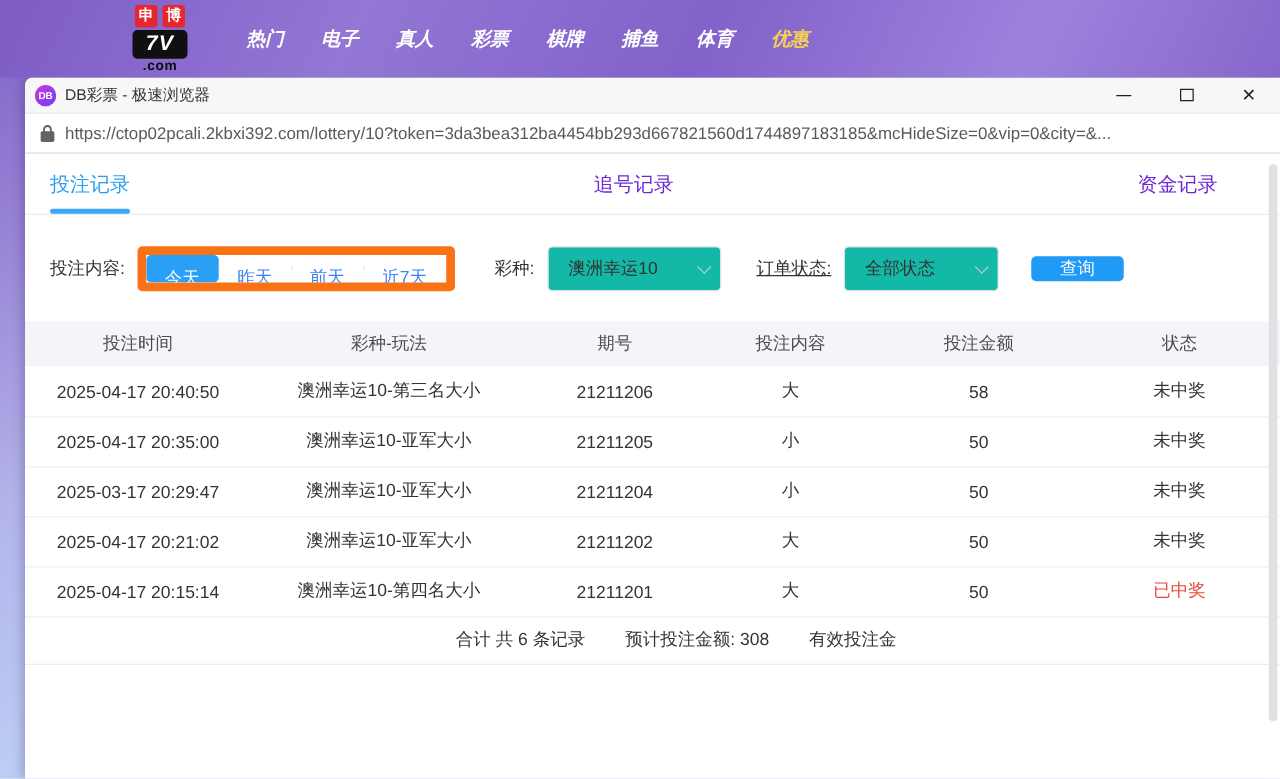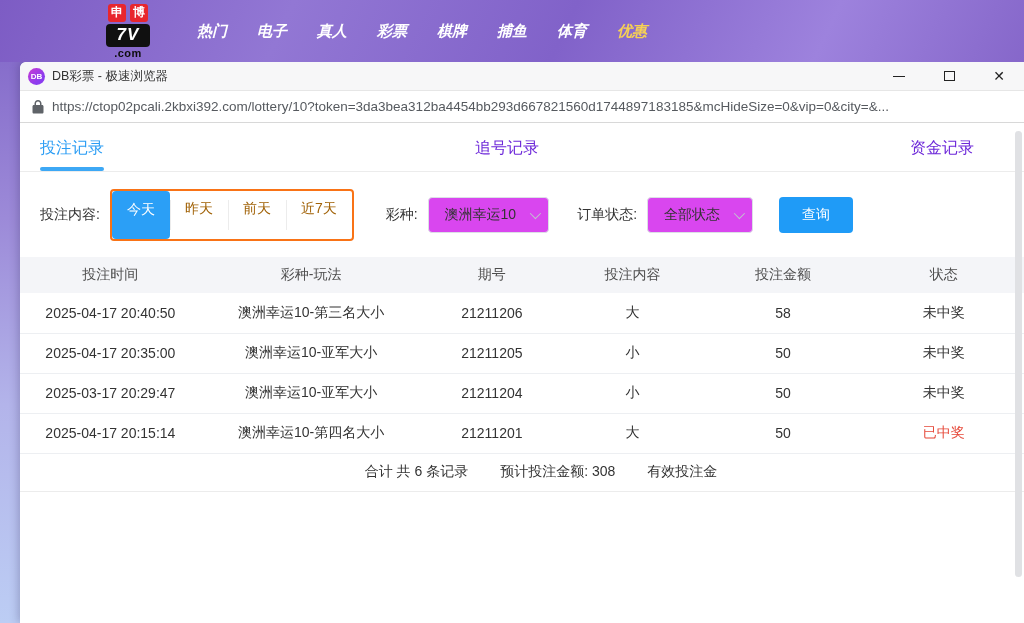--- a/index.html
+++ b/index.html
@@ -69,37 +69,37 @@
 
   .tabs-row { position:relative; padding:15px 0 0 20px; display:flex; border-bottom:1px solid #ececec;justify-content:space-between; }
   .tab { font-size:16px; color:#6d28d9; padding:0 0 12px 0; margin-right:50px; cursor:pointer; text-align:center; position:relative; }
   .tab.active { color:#2b9df4; }
   .tab.active .tab-underline {
     position:absolute; left:0; right:0; bottom:0; height:4px; border-radius:3px; background:#3da8f5;
   }
 
   .filter-row { display:flex; align-items:center; margin:25px 0 0 20px; height:36px; }
   .filter-label { font-size:14px; color:#333; margin-right:10px; white-space:nowrap; }
-  .btn-group { display:flex; border:2px solid #f97316; border-radius:4px; overflow:hidden; height:52px; }
+  .btn-group { display:flex; border:7px solid #f97316; border-radius:4px; overflow:hidden; height:36px; }
   .btn-group-item {
-    font-size:14px; color:#a16207; padding:0 15px; line-height:34px; cursor:pointer; position:relative; white-space:nowrap;
+    font-size:14px; color:#3b82f6; padding:0 15px; line-height:34px; cursor:pointer; position:relative; white-space:nowrap;
   }
   .btn-group-item + .btn-group-item::before {
     content:""; position:absolute; left:0; top:9px; bottom:9px; width:1px; background:#ececec;
   }
   .btn-group-item.active { background:#2b9ff6; color:#fff; border-radius:4px; line-height:36px; }
   .btn-group-item.active::before { display:none; }
   .select-box {
     height:36px; border:1px solid #dcdfe6; border-radius:4px; display:flex; align-items:center;
-    padding:0 10px 0 16px; cursor:pointer; background:#d946ef;
+    padding:0 10px 0 16px; cursor:pointer; background:#14b8a6;gap:18px;
   }
   .select-value { font-size:14px; color:#333; margin-right:14px; white-space:nowrap; }
   .chevron { width:8px; height:8px; border-right:1.5px solid #c0c4cc; border-bottom:1.5px solid #c0c4cc; transform:rotate(45deg) translateY(-2px); }
   .query-btn {
-    height:36px; width:74px; background:#1f9bf7; border:none; border-radius:4px; color:#fff;
+    height:20px; width:74px; background:#1f9bf7; border:none; border-radius:4px; color:#fff;
     font-size:14px; cursor:pointer; margin-left:26px;
     font-family:"Liberation Sans","DejaVu Sans",sans-serif;
   }
 
   .bet-table { width:100%; margin-top:24px; border-collapse:collapse; table-layout:fixed; }
   .bet-table col:nth-child(1){width:18%;} .bet-table col:nth-child(2){width:22%;}
   .bet-table col:nth-child(3){width:14%;} .bet-table col:nth-child(4){width:14%;}
   .bet-table col:nth-child(5){width:16%;} .bet-table col:nth-child(6){width:16%;}
   .bet-table th {
     background:#f4f5f8; height:36px; font-size:14px; font-weight:normal; color:#4d4d4d; text-align:center;
@@ -195,21 +195,21 @@
         <div class="btn-group-item">前天</div>
         <div class="btn-group-item">近7天</div>
       </div>
 
       <span class="filter-label" style="margin-left:32px;">彩种:</span>
       <div class="select-box">
         <span class="select-value">澳洲幸运10</span>
         <span class="chevron"></span>
       </div>
 
-      <span class="filter-label" style="margin-left:28px;">订单状态:</span>
+      <span class="filter-label" style="margin-left:28px;text-decoration:underline;">订单状态:</span>
       <div class="select-box">
         <span class="select-value">全部状态</span>
         <span class="chevron"></span>
       </div>
 
       <button class="query-btn">查询</button>
     </div>
 
     <table class="bet-table">
       <colgroup>
@@ -249,20 +249,28 @@
         </tr>
         <tr>
           <td>2025-03-17 20:29:47</td>
           <td>澳洲幸运10-亚军大小</td>
           <td>21211204</td>
           <td>小</td>
           <td>50</td>
           <td class="status">未中奖</td>
         </tr>
         <tr>
+          <td>2025-04-17 20:21:02</td>
+          <td>澳洲幸运10-亚军大小</td>
+          <td>21211202</td>
+          <td>大</td>
+          <td>50</td>
+          <td class="status">未中奖</td>
+        </tr>
+        <tr>
           <td>2025-04-17 20:15:14</td>
           <td>澳洲幸运10-第四名大小</td>
           <td>21211201</td>
           <td>大</td>
           <td>50</td>
           <td class="status won">已中奖</td>
         </tr>
       </tbody>
     </table>
 

